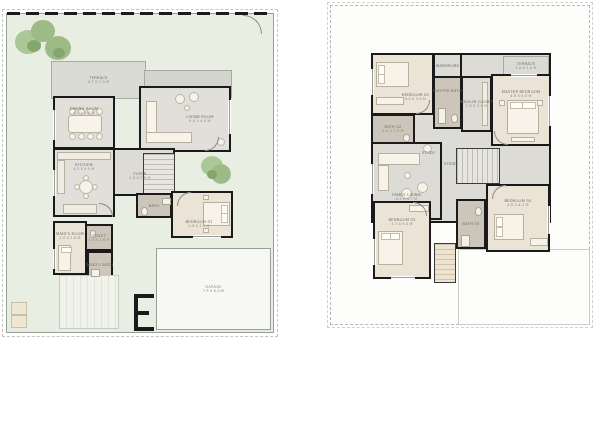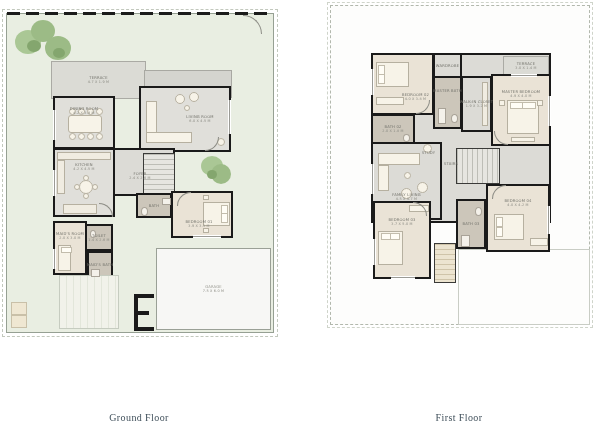--- a/index.html
+++ b/index.html
@@ -352,16 +352,14 @@
       <div class="furn" style="left:6px;top:28px;width:30px;height:26px;">
         <div class="bed-pillow" style="left:1px;top:2px;width:5px;height:8px;"></div>
         <div class="bed-pillow" style="left:1px;bottom:2px;width:5px;height:8px;"></div>
       </div>
       <div class="furn" style="left:42px;top:52px;width:18px;height:8px;"></div>
       <div class="win win-v" style="right:-2px;top:20px;height:28px;"></div>
       <div class="door door-tl" style="left:4px;top:-1px;"></div>
     </div>
   </div>
 
-  <div class="caption" style="left:6px;width:266px;">Ground Floor</div>
-  <div class="caption" style="left:330px;width:258px;">First Floor</div>
 
 </div>
 
 </body></html>

